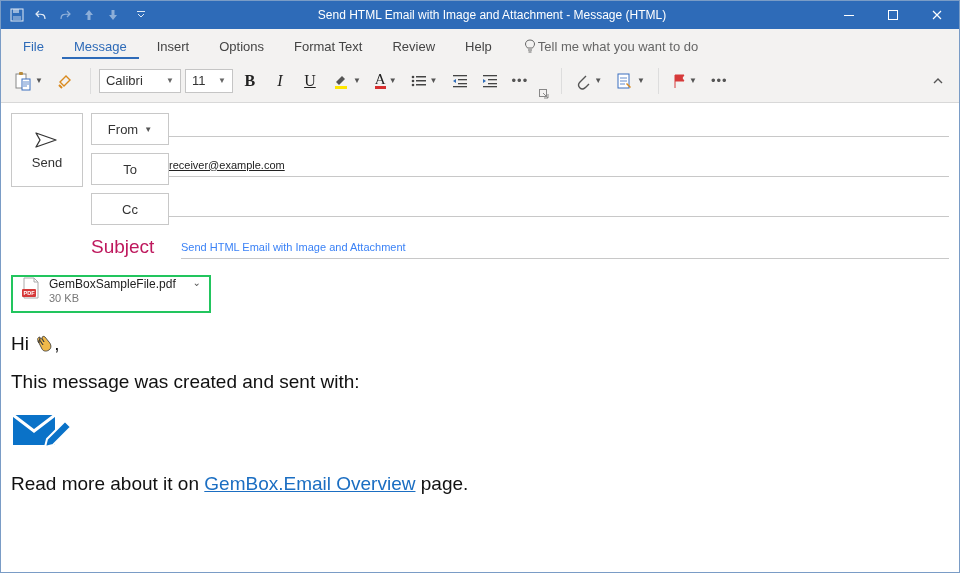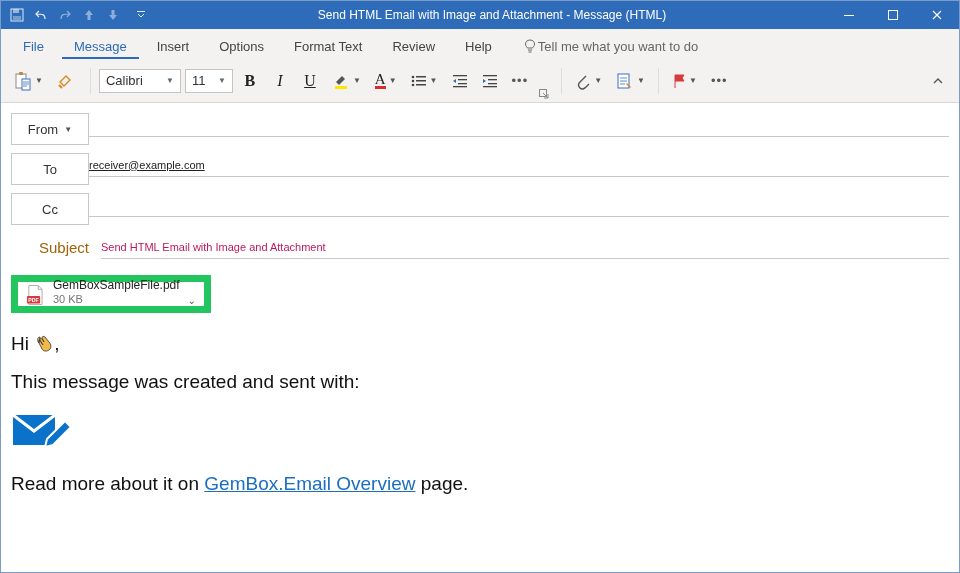--- a/index.html
+++ b/index.html
@@ -24,22 +24,22 @@
   .dlaunch { font-size: 9px; color: #888; align-self: flex-end; margin: 0 4px 3px 2px; }
   .compose-area { padding: 10px 10px 0 10px; }
   .header-grid { display: flex; gap: 8px; }
   .send-box { width: 72px; height: 74px; border: 1px solid #c8c8c8; display: flex; flex-direction: column; align-items: center; justify-content: center; gap: 6px; font-size: 13px; color: #333; }
   .fields { flex: 1; display: flex; flex-direction: column; gap: 6px; }
   .row { display: flex; align-items: flex-start; height: 34px; }
   .pill { width: 78px; height: 32px; border: 1px solid #c8c8c8; display: flex; align-items: center; justify-content: center; gap: 6px; font-size: 13px; color: #333; }
   .field-line { flex: 1; border-bottom: 1px solid #c8c8c8; height: 24px; display: flex; align-items: center; font-size: 11px; color: #222; }
   .field-line .chip { text-decoration: underline; }
   .subject-row { display: flex; align-items: center; height: 28px; gap: 12px; }
-  .subject-label { width: 78px; text-align: right; color: #a16207; font-size: 15px; }
-  .attachment { margin-top: 14px; width: 200px; height: 38px; border: 7px solid #22c55e; display: flex; align-items: flex-end; padding: 0 8px; gap: 8px; }
+  .subject-label { width: 78px; text-align: left; color: #be185d; font-size: 19px; }
+  .attachment { margin-top: 14px; width: 200px; height: 38px; border: 2px solid #22c55e; display: flex; align-items: flex-start; padding: 0 8px; gap: 8px; }
   .att-icon { width: 20px; height: 22px; }
   .att-text { display: flex; flex-direction: column; line-height: 14px; }
   .att-text .fn { font-size: 12px; color: #222; }
   .att-text .sz { font-size: 11px; color: #777; }
   .att-dd { margin-left: auto; font-size: 10px; color: #555; }
   .body-area { padding: 10px; font-size: 19px; color: #111; }
   .body-area p { margin: 10px 0 16px; }
   .body-area a { color: #1b6ec2; }
   svg { display: block; }
   .ribbon-wrap { position: relative; }
@@ -222,20 +222,26 @@
   <div style="margin-left:auto" class="ctrl">
     <svg width="12" height="12">
           <path d="M2 8 L6 4 L10 8" fill="none" stroke="#555" stroke-width="1.4"></path>
         </svg>
   </div>
 </div>
 </div>
 
 <div class="compose-area">
   <div class="header-grid">
+    <div class="send-box">
+      <svg width="26" height="18" viewBox="0 0 26 18">
+          <path d="M2 2 L22 9 L2 16 L6 9 Z" fill="none" stroke="#333" stroke-width="1.3" stroke-linejoin="round"></path>
+        </svg>
+      <span>Send</span>
+    </div>
     <div class="fields">
       <div class="row">
         <div class="pill">
           <span>From</span>
           <span style="font-size:8px;color:#555">▼</span>
         </div>
         <div class="field-line"></div>
       </div>
       <div class="row">
         <div class="pill">
@@ -246,21 +252,21 @@
           </div>
       </div>
       <div class="row">
         <div class="pill">
             <span>Cc</span>
           </div>
         <div class="field-line"></div>
       </div>
       <div class="subject-row">
         <div class="subject-label">Subject</div>
-        <div class="field-line" style="color:#be185d">
+        <div class="field-line" style="color:#3b82f6">
             <span>Send HTML Email with Image and Attachment</span>
           </div>
       </div>
     </div>
   </div>
 
   <div class="attachment">
     <svg class="att-icon" viewBox="0 0 20 22">
       <path d="M3 1 L13 1 L17 5 L17 21 L3 21 Z" fill="#fff" stroke="#aaa"></path>
       <path d="M13 1 L13 5 L17 5" fill="none" stroke="#aaa"></path>

